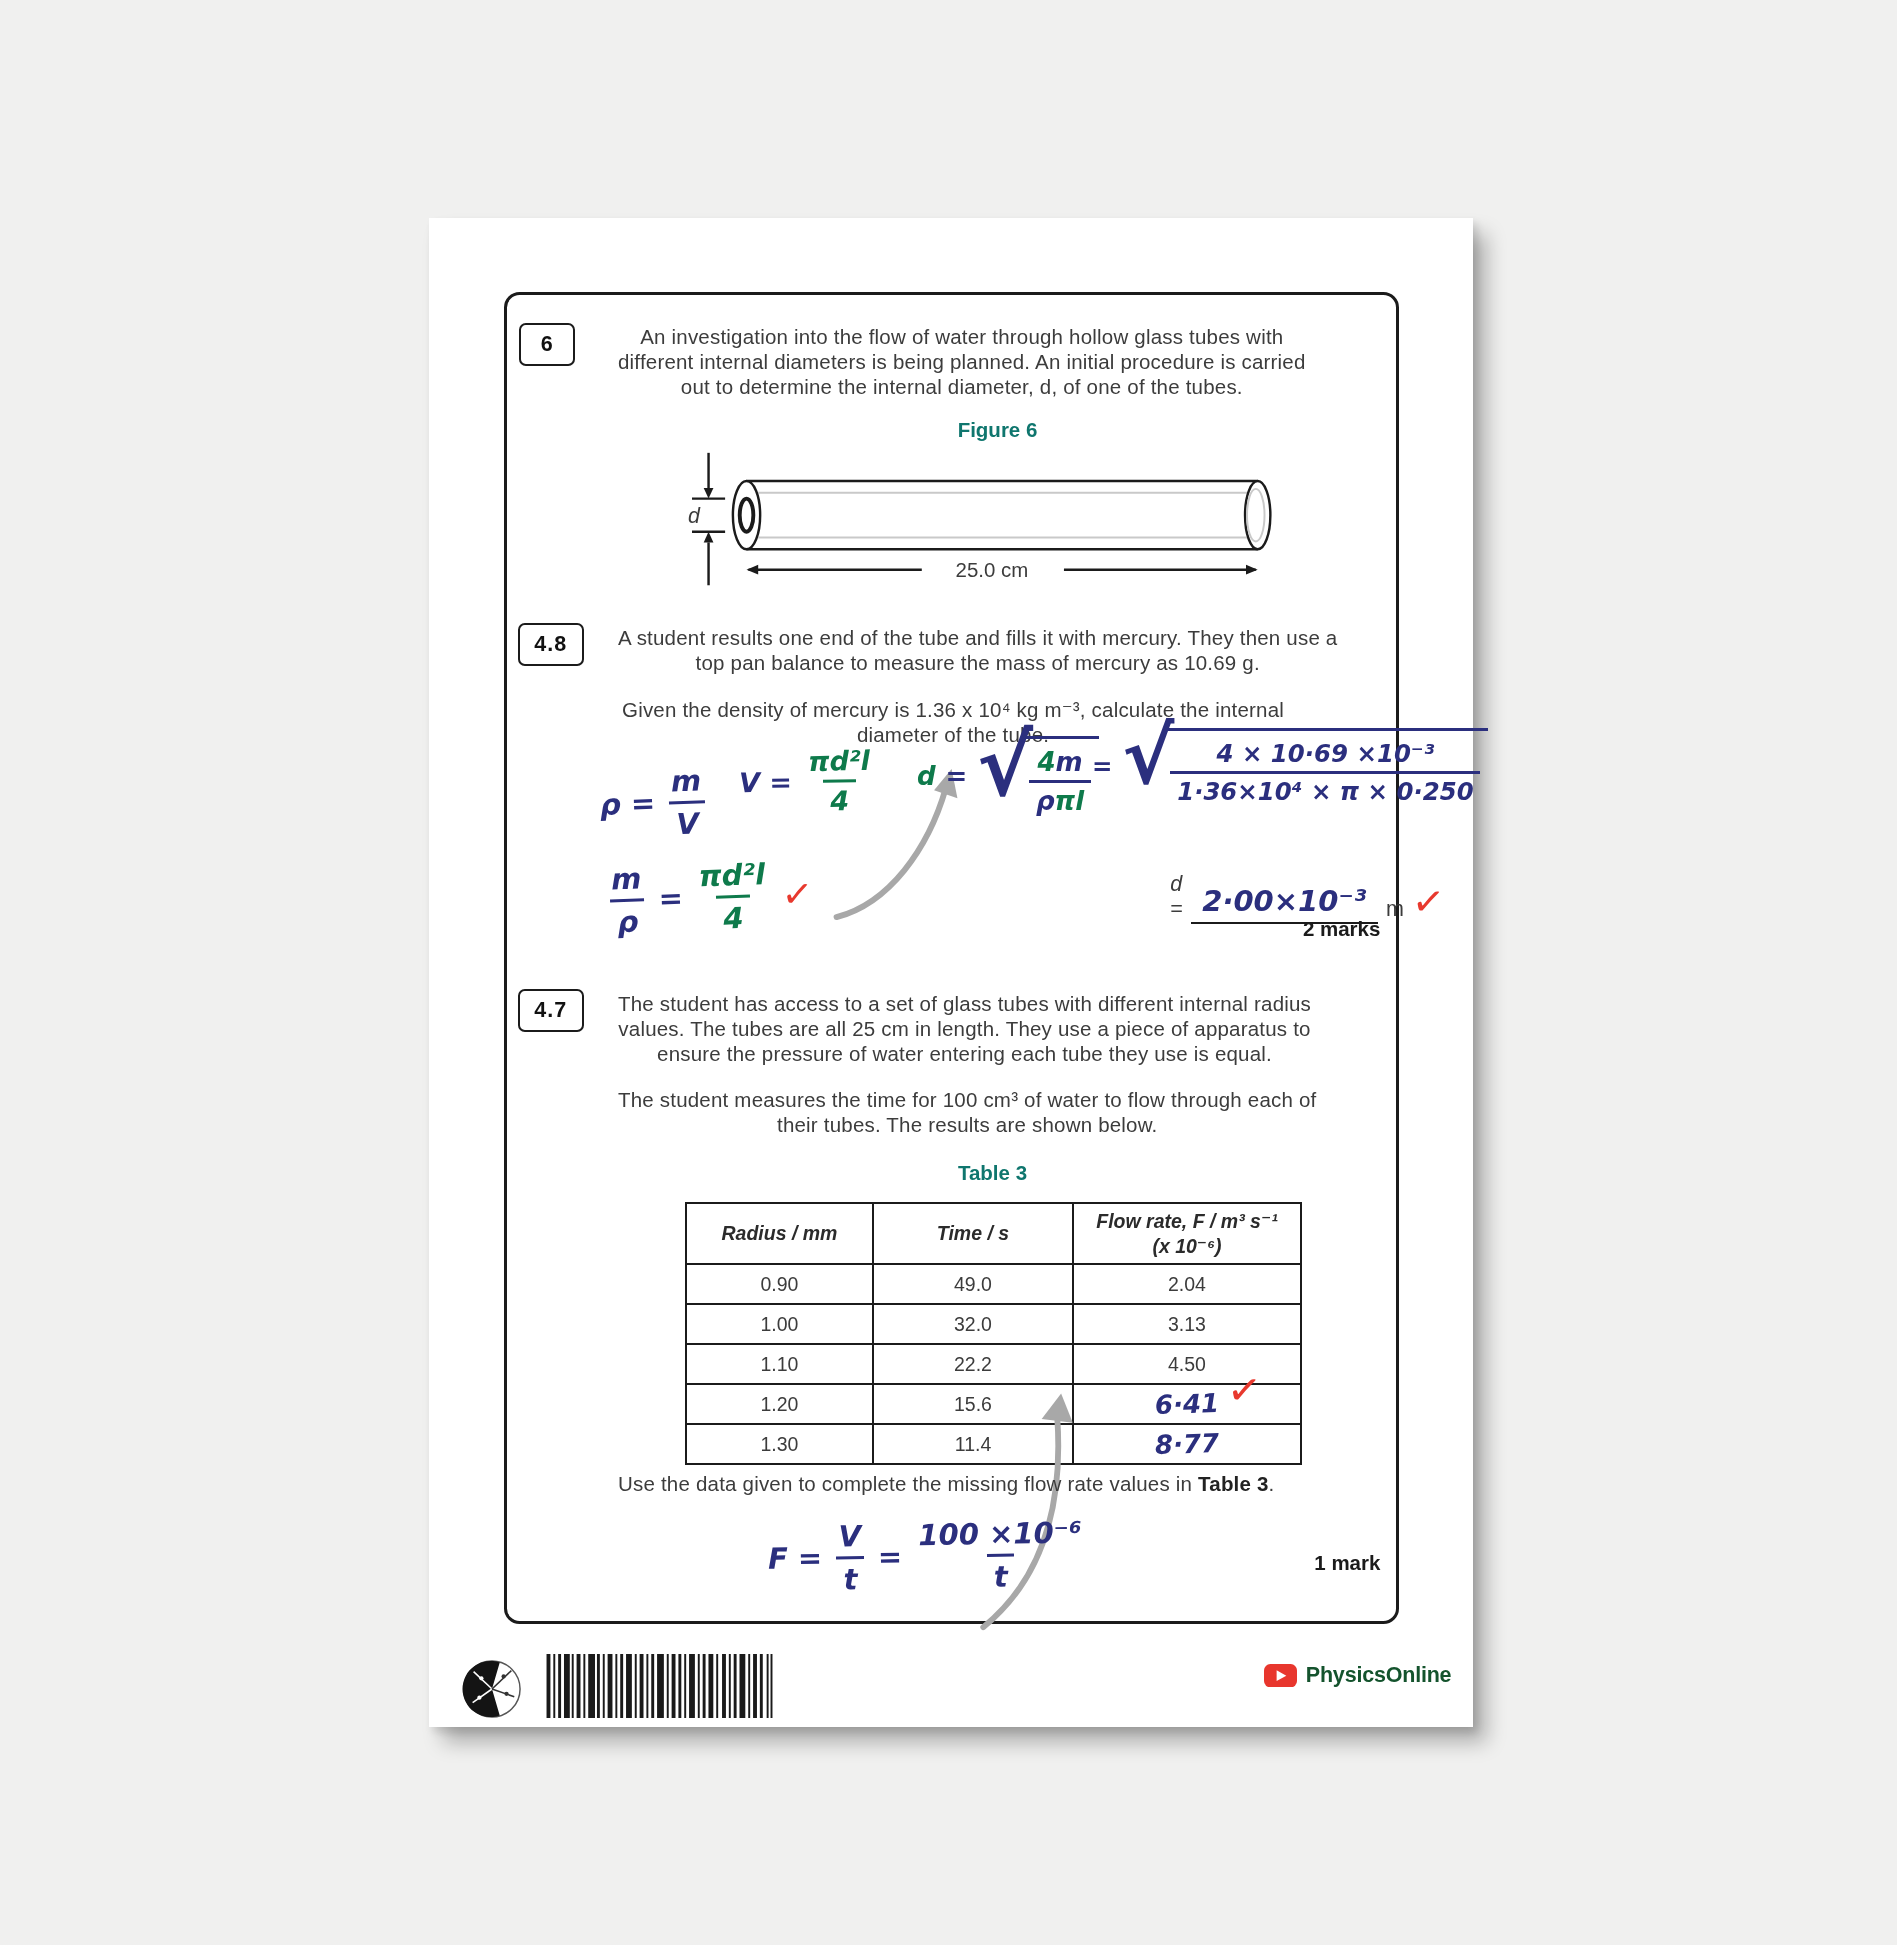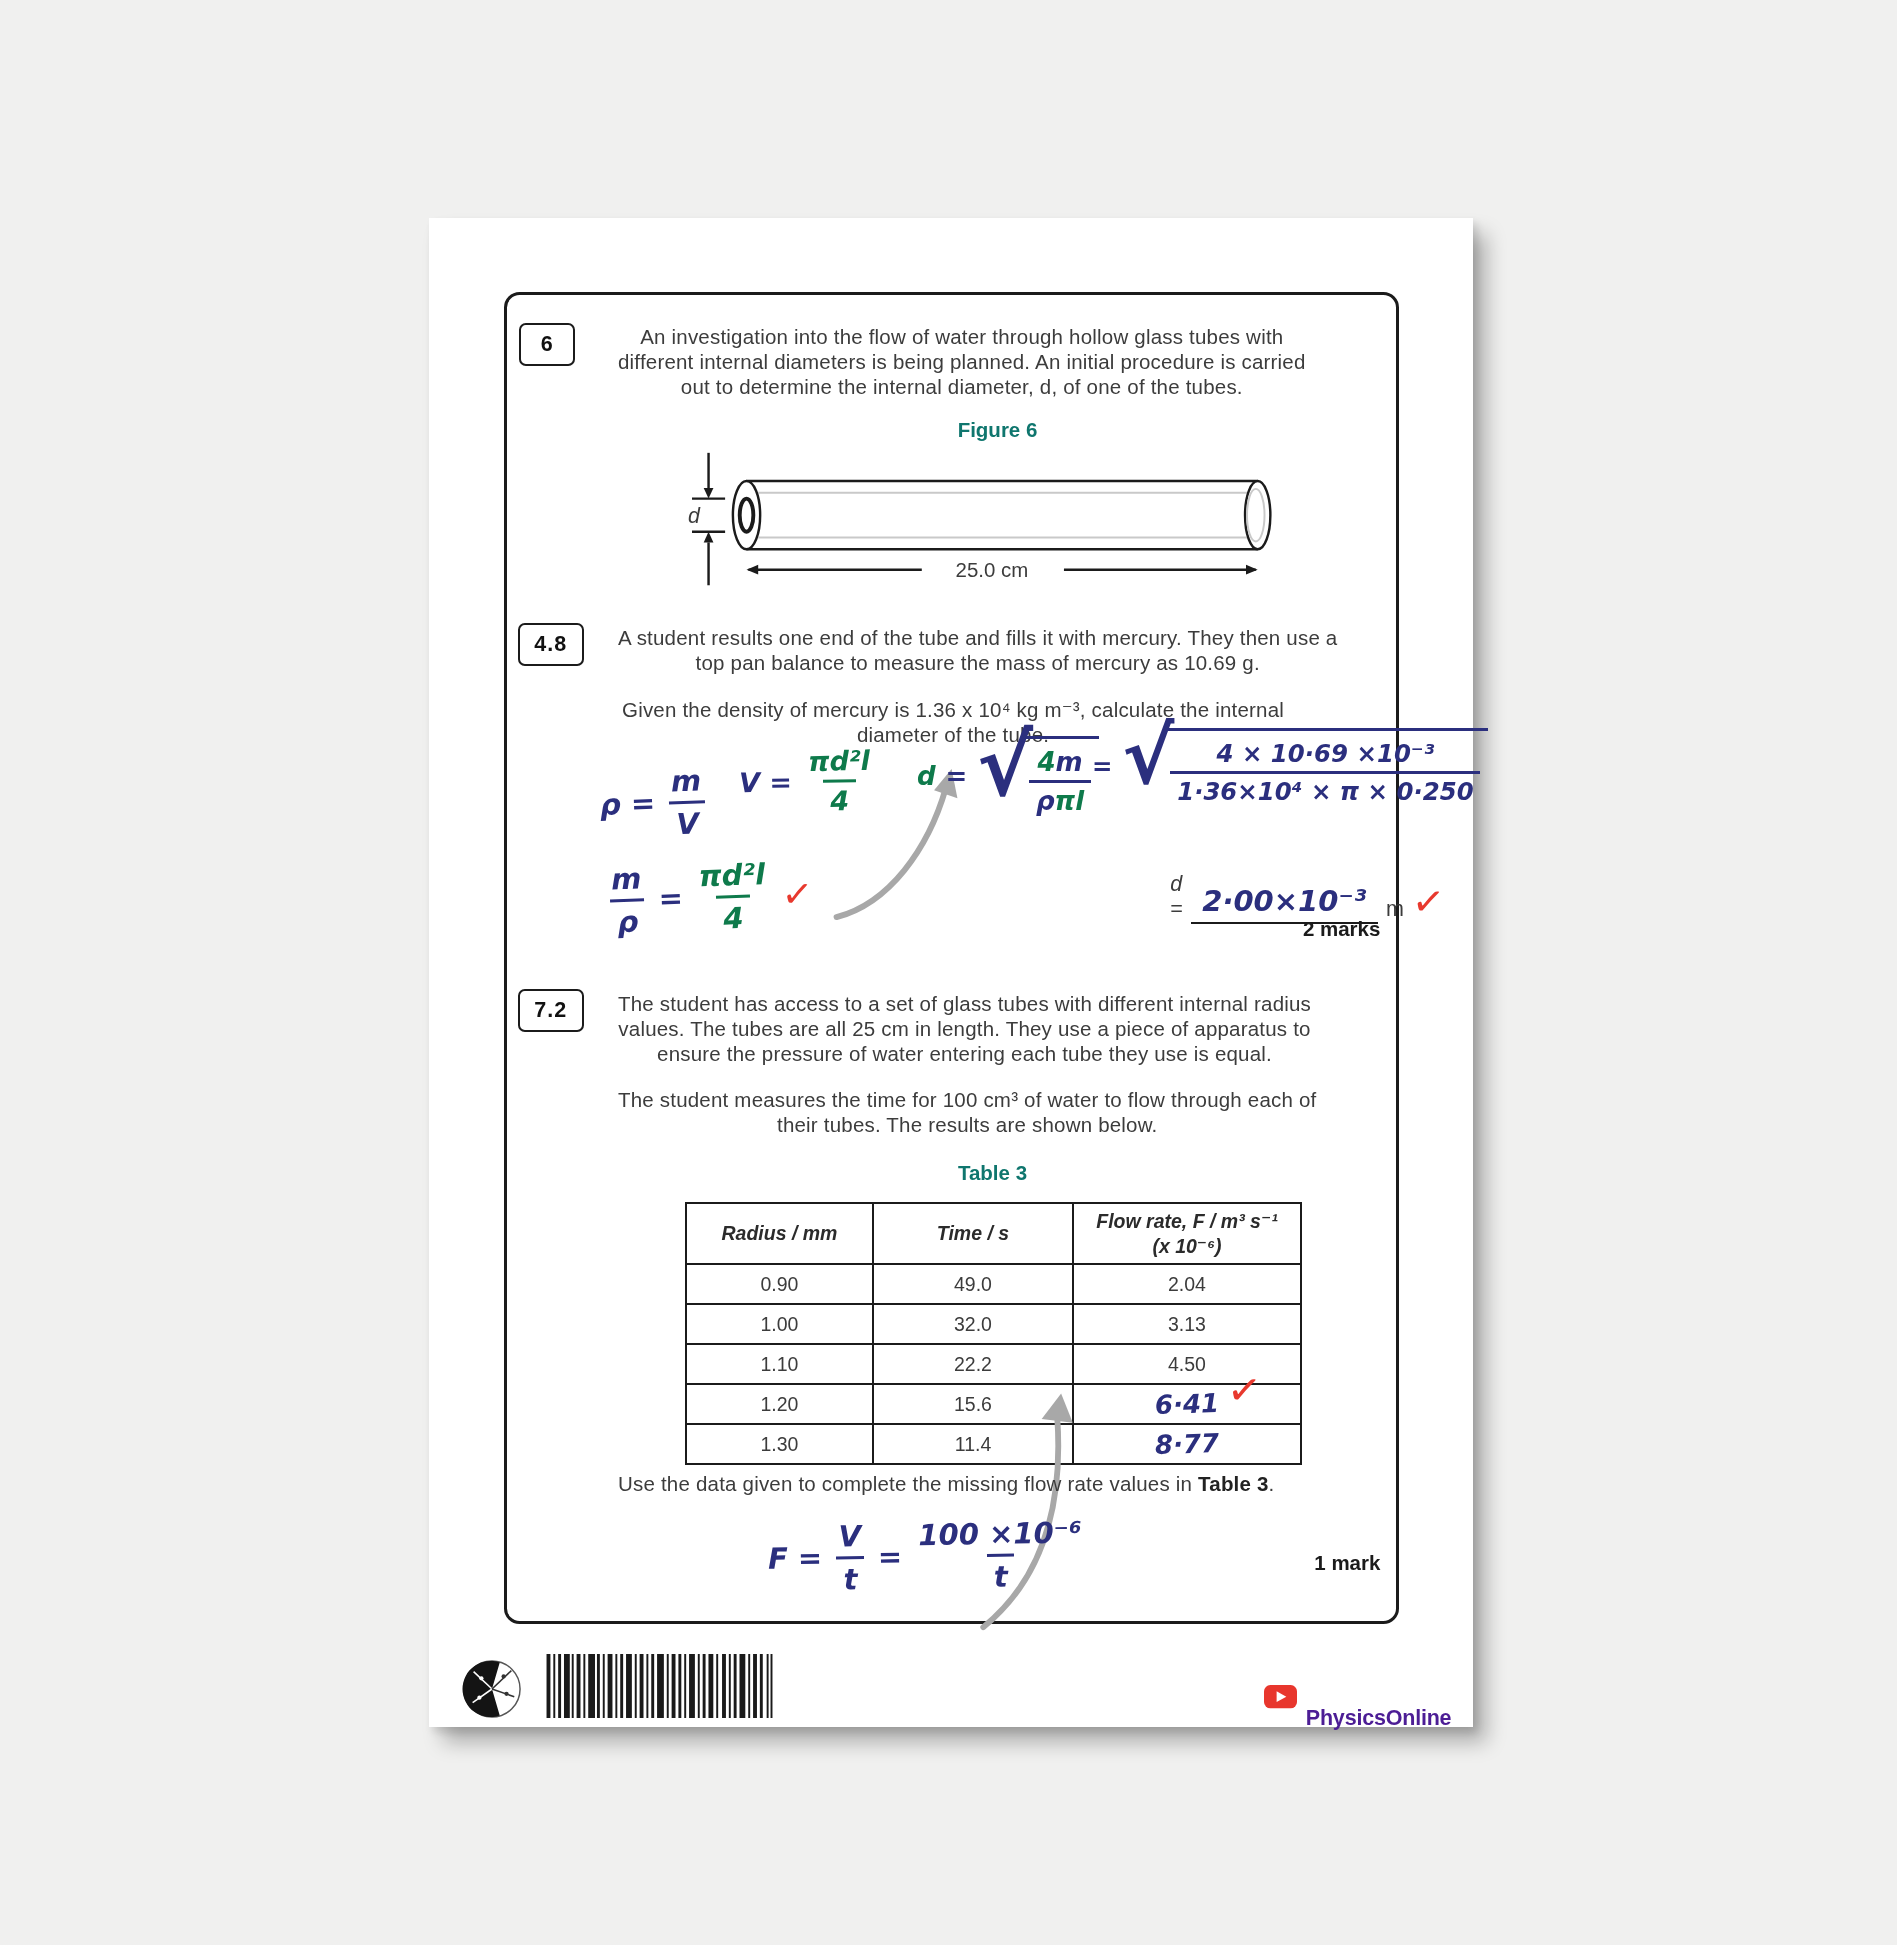--- a/index.html
+++ b/index.html
@@ -31,21 +31,21 @@
   .sqrt .body{border-top:3.9px solid #2b2f7e;padding:7.8px 7.8px 0 3.9px;margin-left:-7.8px;}
   .check{font-weight:bold;transform:rotate(6deg);display:inline-block;}
   
   .t3{border-collapse:collapse;table-layout:fixed;}
   .t3 th,.t3 td{border:2.4px solid #1b1b1b;text-align:center;vertical-align:middle;
       color:#3c3c3c;font-size:19.5px;padding:0;}
   .t3 th{font-style:italic;font-weight:bold;color:#2b2b2b;height:59px;line-height:25px;}
   .t3 td{height:38px;}
   .hv{font-size:26px;font-style:italic;transform:rotate(-2deg);display:inline-block;}
   
-  .brand{font-weight:bold;font-size:21.5px;color:#4c1d95;letter-spacing:-0.2px;margin-top:43px;}
+  .brand{font-weight:bold;font-size:21.5px;color:#14532d;letter-spacing:-0.2px;}
 </style>
 </head>
 <body>
 
 <div class="stage">
   <div class="page">
     <div class="qbox">
 
       <div class="numbox" style="left:11.7px;top:28px;width:52px;height:39px;">
         <span>6</span>
@@ -159,21 +159,21 @@
 
       <div class="abs hrow" style="left:663px;top:577px;gap:7.8px;align-items:flex-end;">
         <span class="print" style="font-size:21.5px;font-style:italic;padding-bottom:2px;">d =</span>
         <span class="hand navy" style="font-size:29px;border-bottom:2.9px solid #1b1b1b;padding:0 11.7px 3.9px;white-space:nowrap;">2·00×10⁻³</span>
         <span class="print" style="font-size:21.5px;padding-bottom:2px;">m</span>
         <span class="red check" style="font-size:39px;font-weight:bold;">✓</span>
       </div>
       <div class="abs marks" style="right:15.6px;top:622px;">2 marks</div>
 
       <div class="numbox" style="left:10.7px;top:694px;width:62px;height:39px;letter-spacing:1px;">
-        <span>7.2</span>
+        <span>4.7</span>
       </div>
       <div class="abs print" style="left:111px;top:696px;">
         <div class="pline">The student has access to a set of glass tubes with different internal radius</div>
         <div class="pline">values. The tubes are all 25 cm in length. They use a piece of apparatus to</div>
         <div class="pline">ensure the pressure of water entering each tube they use is equal.</div>
       </div>
       <div class="abs print" style="left:111px;top:792px;">
         <div class="pline">The student measures the time for 100 cm³ of water to flow through each of</div>
         <div class="pline">their tubes. The results are shown below.</div>
       </div>

